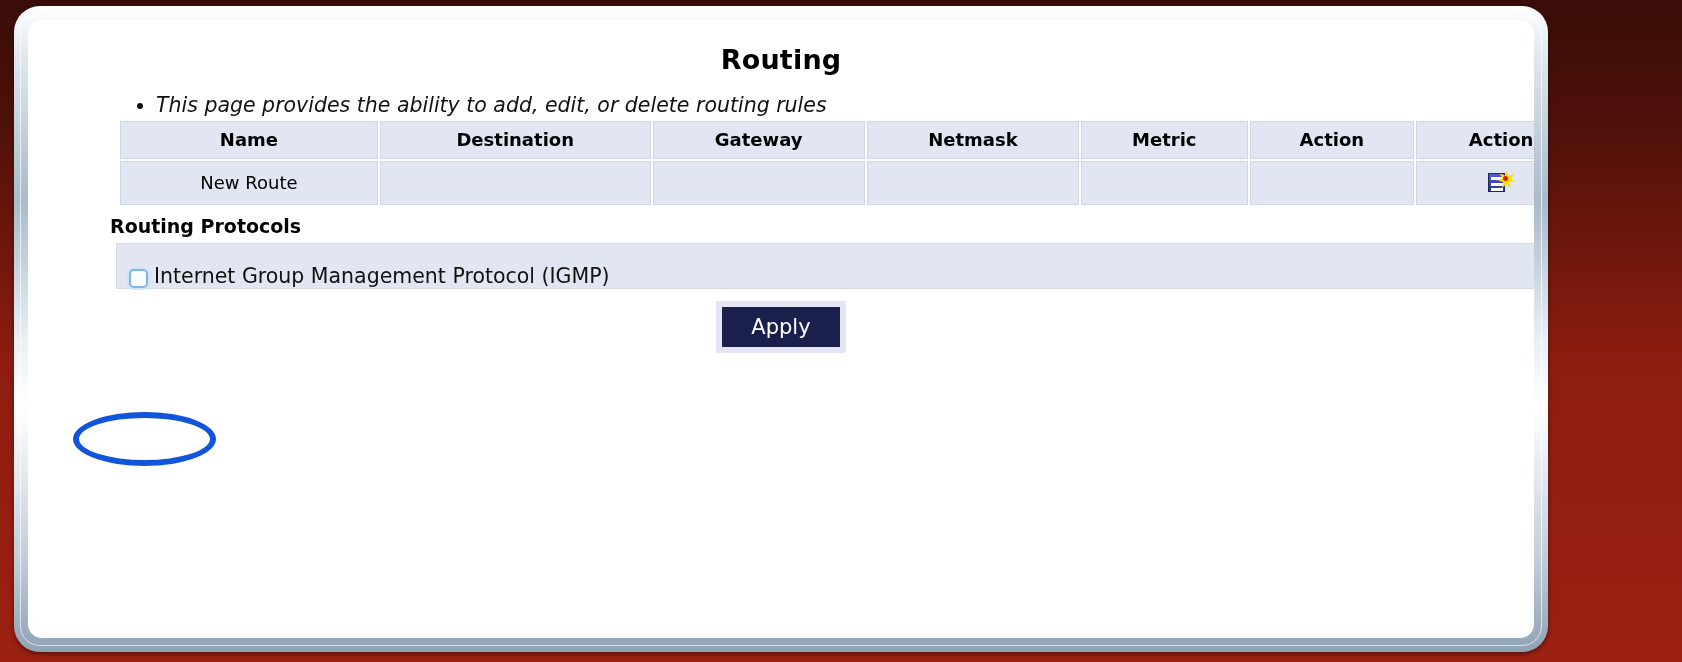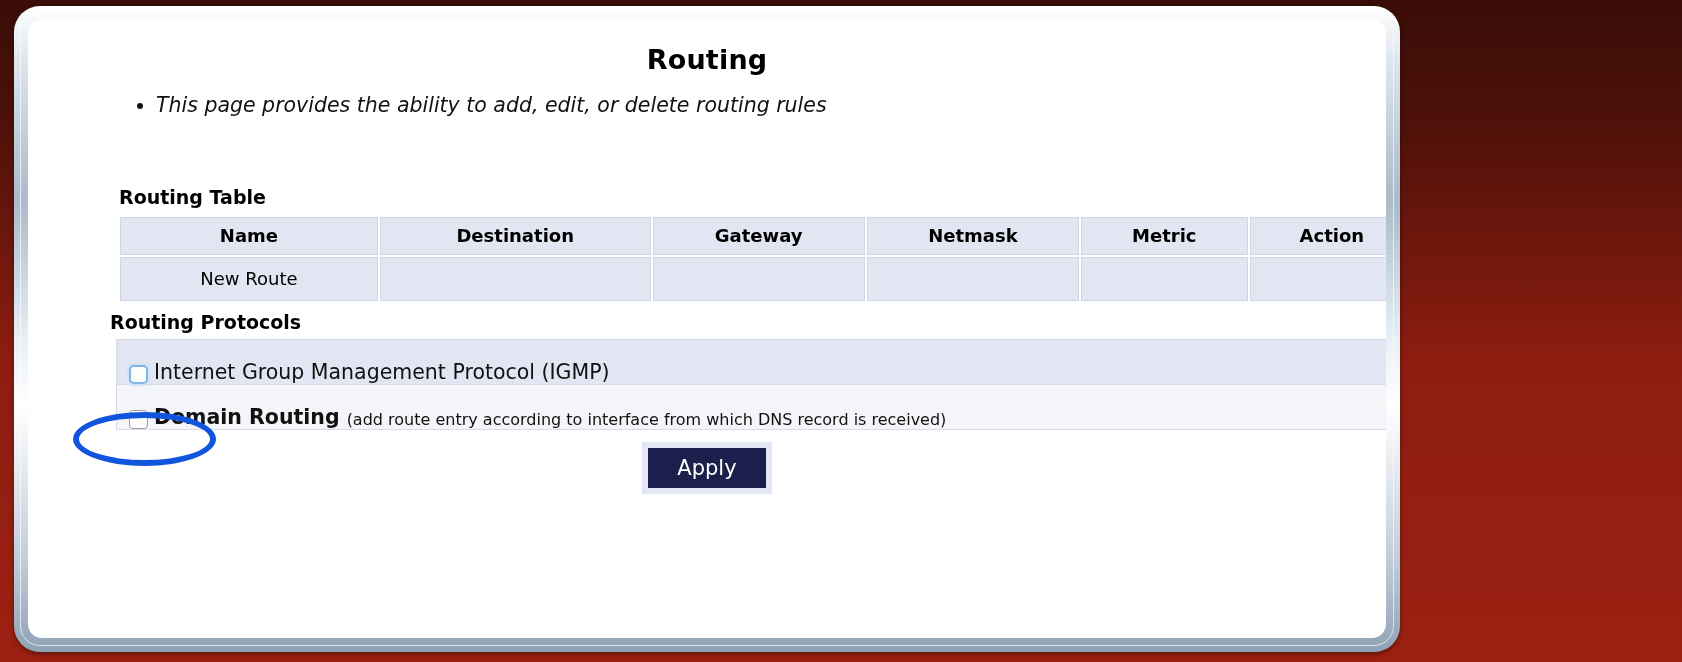--- a/index.html
+++ b/index.html
@@ -11,21 +11,21 @@
   }
   body {
     background: #8f1c10;
     background: linear-gradient(180deg, #3a0d08 0%, #4d1109 18%, #8e1d10 55%, #9c2112 100%);
   }
 
   
   #app-window {
     position: absolute;
     left: 14px; top: 6px;
-    width: 1386px; height: 646px;
+    width: 1534px; height: 646px;
     border-radius: 26px;
     padding: 14px;
     background:
       linear-gradient(180deg,#ffffff 0%, #dfe7ee 8%, #a9bac9 30%, #e9f0f6 52%, #ffffff 62%, #c3cedb 85%, #8fa3b5 100%);
     box-shadow: 0 2px 5px rgba(0,0,0,.45);
   }
   #app-window::after{
     content:"";
     position:absolute; inset:6px;
     border-radius:20px;
@@ -202,21 +202,20 @@
 
 <div id="app-window">
   <div id="page-surface">
 
     <h1 class="page-title">Routing</h1>
 
     <ul class="intro-list">
       <li>This page provides the ability to add, edit, or delete routing rules</li>
     </ul>
 
-    <div class="section-label" id="routing-table-label">Routing Table</div>
 
     <table class="routing-table">
       <colgroup>
         <col style="width:243px">
           <col style="width:255px">
           <col style="width:200px">
         <col style="width:200px">
           <col style="width:157px">
           <col style="width:155px">
           <col style="width:160px">
@@ -251,25 +250,20 @@
     </table>
 
     <div class="section-label" id="routing-protocols-label">Routing Protocols</div>
 
     <div class="protocols">
       <div class="protocol-row shaded">
         <input type="checkbox" class="cb focused" style="">
         <span class="proto-name">Internet Group Management Protocol (IGMP)</span>
         <span class="proto-hint"></span>
       </div>
-      <div class="protocol-row plain">
-        <input type="checkbox" class="cb" style="">
-        <span class="proto-name" style="font-weight:bold">Domain Routing</span>
-        <span class="proto-hint">(add route entry according to interface from which DNS record is received)</span>
-      </div>
     </div>
 
     <div class="button-bar">
       <button class="btn">Apply</button>
     </div>
 
     <div id="annotation-ellipse"></div>
 
   </div>
 </div>

